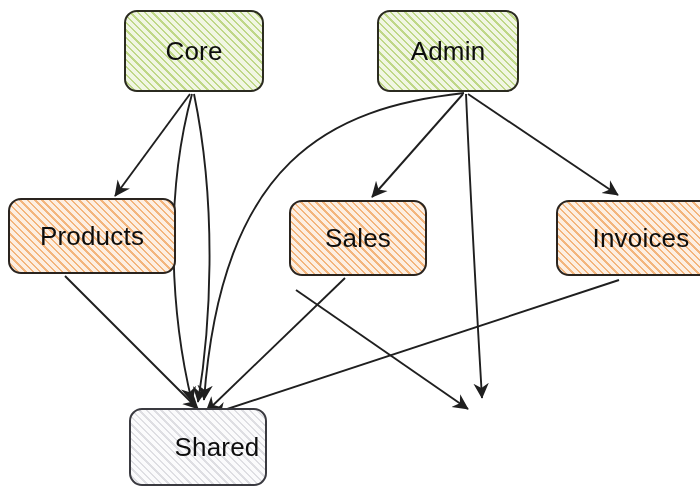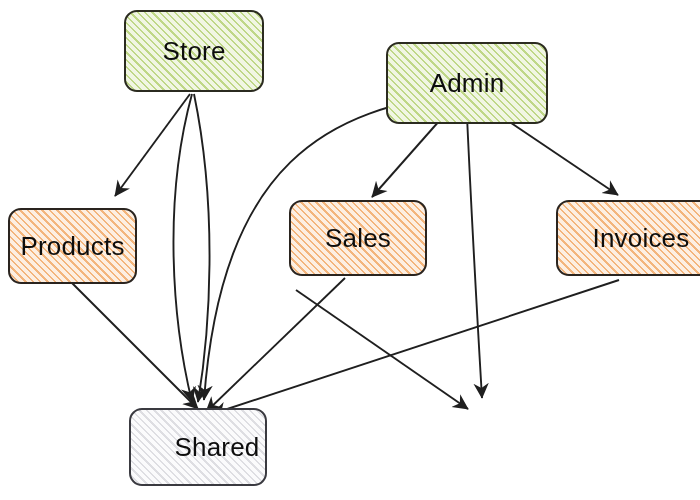--- a/index.html
+++ b/index.html
@@ -102,28 +102,28 @@
       <path d="M 466 94 C 472 230 478 330 482 398"></path>
 
       <path d="M 65 276 L 198 409"></path>
       <path d="M 345 278 L 206 412"></path>
       <path d="M 296 290 L 468 409"></path>
       <path d="M 619 280 L 212 414"></path>
     </g>
   </svg>
 
   <div class="node green" style="left:124px; top:10px; width:140px; height:82px;">
-    <span class="node-label">Store</span>
+    <span class="node-label">Core</span>
   </div>
 
-  <div class="node green" style="left:386px; top:10px; width:162px; height:82px;margin-top:32px;">
+  <div class="node green" style="left:377px; top:10px; width:142px; height:82px;">
     <span class="node-label">Admin</span>
   </div>
 
-  <div class="node orange" style="left:8px; top:208px; width:129px; height:76px;">
+  <div class="node orange" style="left:8px; top:198px; width:168px; height:76px;">
     <span class="node-label">Products</span>
   </div>
 
   <div class="node orange" style="left:289px; top:200px; width:138px; height:76px;align-items:center;">
     <span class="node-label">Sales</span>
   </div>
 
   <div class="node orange" style="left:556px; top:200px; width:170px; height:76px;">
     <span class="node-label">Invoices</span>
   </div>

